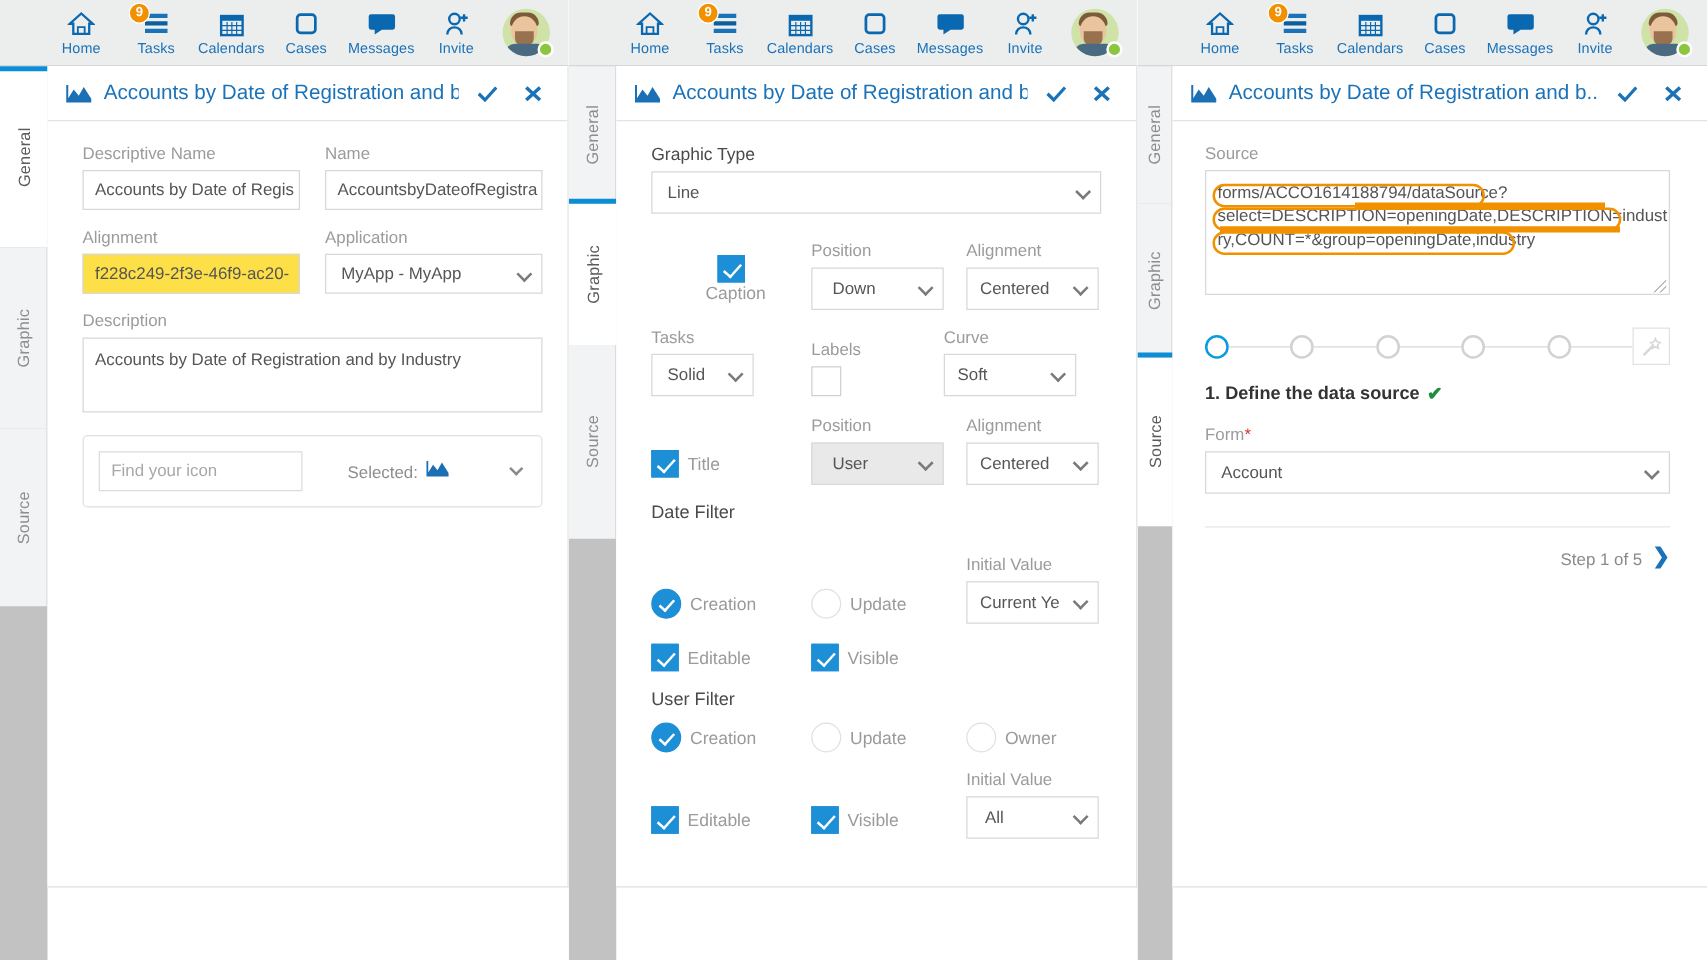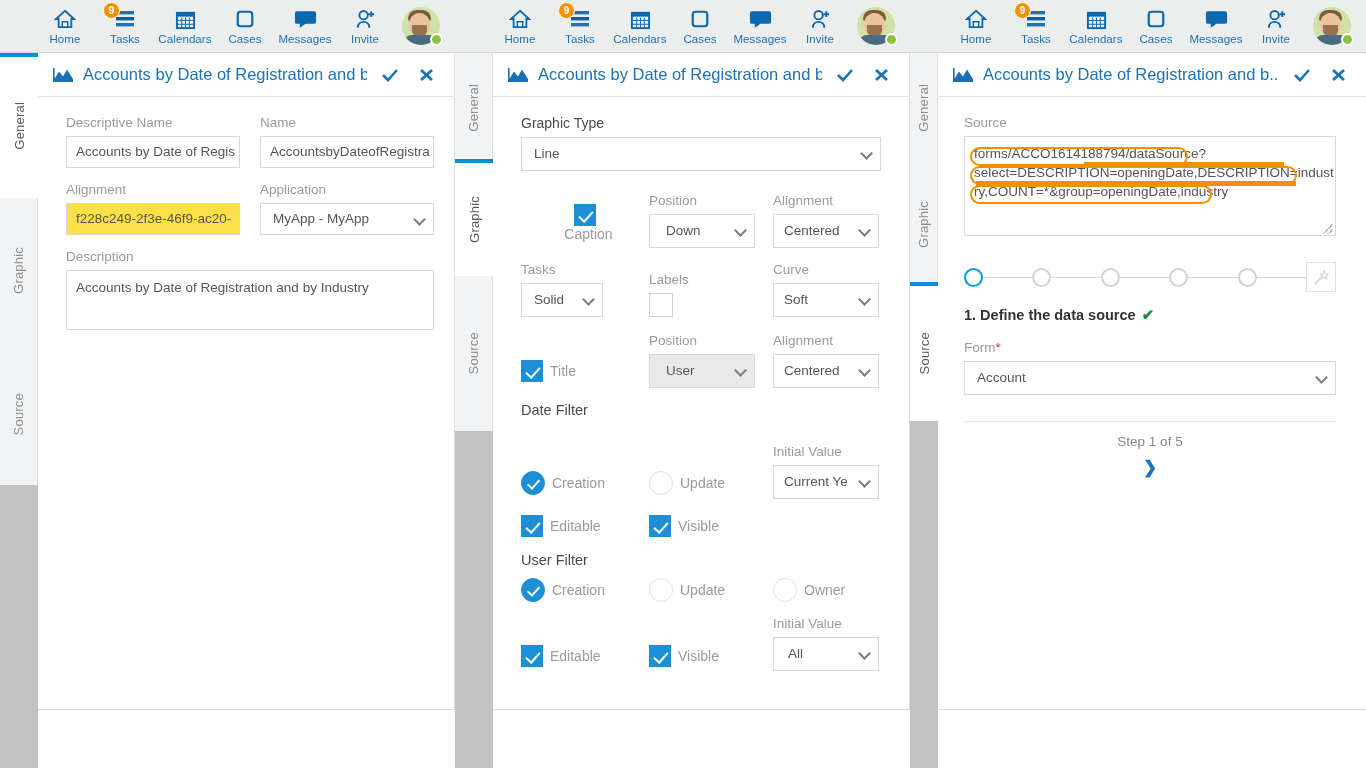--- a/index.html
+++ b/index.html
@@ -166,22 +166,22 @@
   .stepper { display: flex; align-items: center; margin: 26px 0 6px 0; }
   .step-dot { width: 19px; height: 19px; border-radius: 50%; border: 2px solid #d2d2d2; background: #fff; flex: 0 0 19px;}
   .step-dot.active { border-color: #0b9ce0; }
   .step-line { flex: 1; height: 1px; background: #d8d8d8; }
   .wand-btn { width: 30px; height: 30px; border: 1px solid #e2e2e2; display: flex; align-items: center; justify-content: center; background:#fff;}
 
   .step-head { font-size: 14.5px; color: #333; font-weight: bold; margin: 14px 0 16px 0; display:flex; align-items:center; gap:6px;}
   .ok-check { color: #1e8e3e; font-size: 15px; }
   .req { color: #e03131; }
   .hr { height: 1px; background: #e6e6e6; margin: 26px 0 12px 0; }
-  .stepnav { display: flex; align-items: center; justify-content: flex-end; gap: 8px;
-             font-size: 13.5px; color: #8a8a8a; flex-direction: column; }
+  .stepnav { display: flex; align-items: flex-end; justify-content: flex-end; gap: 8px;
+             font-size: 13.5px; color: #8a8a8a; }
   .stepnav .arrow { color: #1a72b8; font-size: 17px; font-weight: bold; }
 
   
   .hl { position: absolute; border: 2.5px solid #f29100; border-radius: 14px; pointer-events: none; }
   .hl-line { position: absolute; height: 5px; background: #f29100; pointer-events: none; }
 </style>
 </head>
 <body>
 
 <div class="screen">
@@ -325,20 +325,32 @@
               <div class="sel">MyApp - MyApp</div>
             </div>
           </div>
 
           <div style="margin-bottom:18px;">
             <span class="lbl">Description</span>
             <div class="ta" style="height:60px;">Accounts by Date of Registration and by Industry</div>
           </div>
 
           <div>
+            <div class="iconbox">
+              <div class="find">Find your icon</div>
+              <div class="selwrap">
+                <span class="sellbl">Selected:</span>
+                <span>
+                  <svg width="20" height="15" viewBox="0 0 22 17">
+                      <path d="M1 16 V2 h1.6 v10.5 L7 5.5 l4 5 l4-7 l6 9.5 V16 Z" fill="#1a6fb5"></path>
+                    </svg>
+                </span>
+              </div>
+              <span class="chev"></span>
+            </div>
           </div>
         </div>
       </div>
     </div>
   </div>
 
   <div class="panel panel-2">
 
     <div class="topnav">
       <div class="nav-item">
@@ -473,21 +485,21 @@
 
           <div class="opt-row" style="margin-top:14px;">
             <div style="width:128px;">
               <span class="lbl">Tasks</span>
               <div class="sel" style="width:82px;height:34px;line-height:32px;padding-left:12px;">Solid</div>
             </div>
             <div style="width:106px;">
               <span class="lbl">Labels</span>
               <span class="chk" style="display:block;width:24px;height:24px;margin-top:4px;"></span>
             </div>
-            <div style="width:106px;margin-left:18px;">
+            <div style="width:106px;">
               <span class="lbl">Curve</span>
               <div class="sel" style="height:34px;line-height:32px;padding-left:10px;">Soft</div>
             </div>
           </div>
 
           <div class="opt-row" style="margin-top:16px;">
             <div style="width:128px;display:flex;align-items:center;padding-bottom:6px;">
               <span class="chk on"></span>
               <span class="cklbl">Title</span>
             </div>

